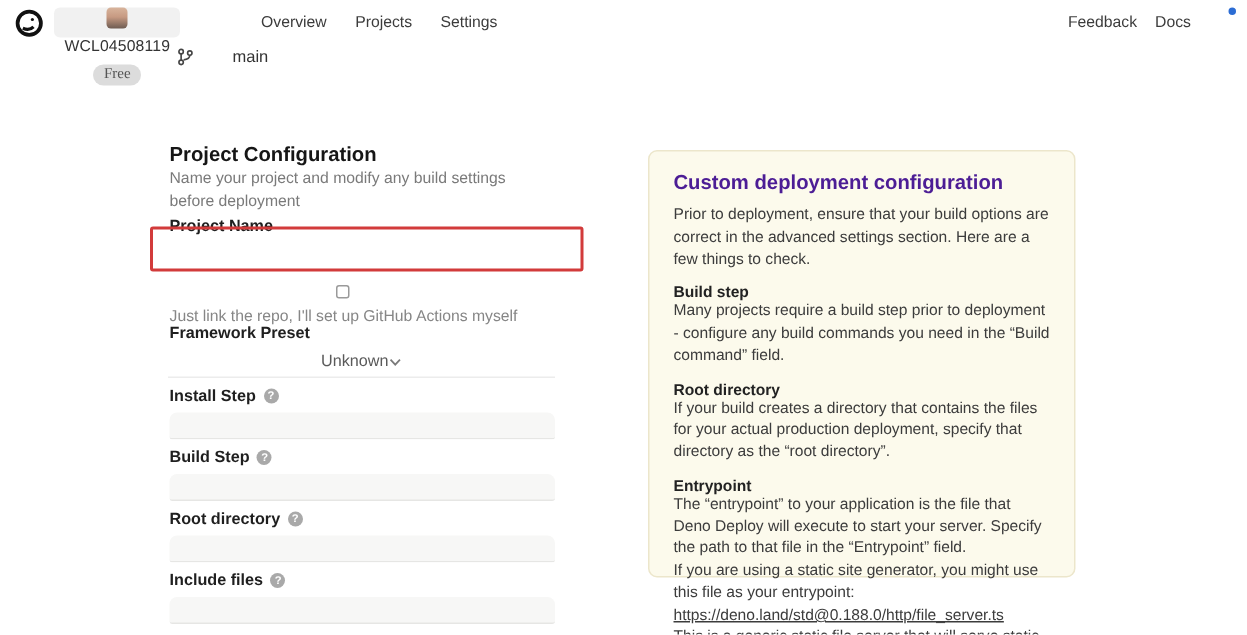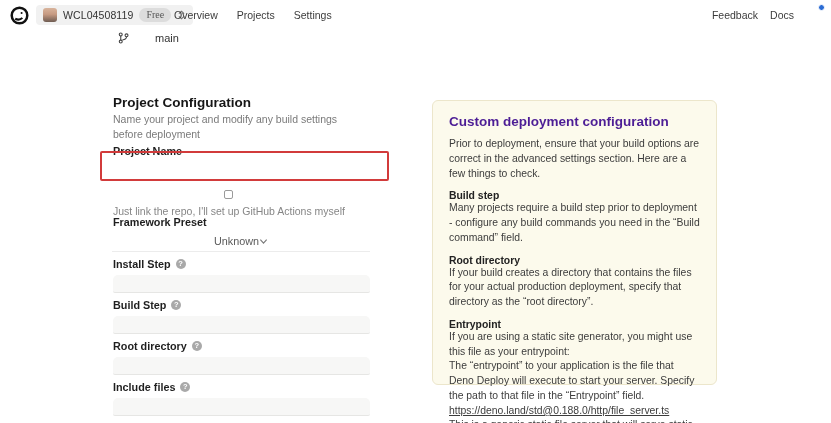--- a/index.html
+++ b/index.html
@@ -4,21 +4,21 @@
 <style>
   * { margin:0; padding:0; box-sizing:border-box; }
   html,body { width:831px; height:423px; background:#ffffff; overflow:hidden;
     font-family:"Liberation Sans", sans-serif; -webkit-font-smoothing:antialiased; }
   .page { position:relative; width:831px; height:423px; background:#fff; }
 
   
   .header { position:absolute; left:0; top:0; width:831px; height:30px; background:#fff; }
   .logo { position:absolute; left:10px; top:6px; width:19px; height:19px; }
   .account-pill { position:absolute; left:36px; top:5px; height:20px; display:flex; align-items:center;
-    gap:6px; background:#f1f1f1; border-radius:4px; padding:0 7px; cursor:pointer; }
+    gap:6px; background:#f1f1f1; border-radius:4px; padding:0 7px; cursor:pointer;flex-direction:column; }
   .avatar-sm { width:14px; height:14px; border-radius:3px;
     background:linear-gradient(180deg,#d8b49c 0%, #c79a82 45%, #6e5c52 100%); flex:0 0 auto; }
   .account-name { font-size:10.5px; color:#333; letter-spacing:.1px; }
   .plan-badge { font-size:10px; color:#555; background:#dcdcdc; border-radius:8px; padding:2px 7px 2px; line-height:1;font-family:Liberation Serif, serif; }
   .updown { width:9px; height:12px; color:#777; }
   .nav-left { position:absolute; left:174px; top:0; height:30px; display:flex; align-items:center; gap:19px; }
   .nav-right { position:absolute; right:8px; top:0; height:30px; display:flex; align-items:center; gap:12px; }
   .nav-item { font-size:10.5px; color:#3c3c3c; cursor:pointer; }
   .avatar-wrap { position:relative; width:17px; height:18px; cursor:pointer; }
   .avatar-lg { width:16px; height:18px; border-radius:4px;
@@ -172,19 +172,19 @@
     <h3 class="panel-title">Custom deployment configuration</h3>
     <p class="panel-text">Prior to deployment, ensure that your build options are correct in the advanced settings section. Here are a few things to check.</p>
 
     <div class="panel-heading">Build step</div>
     <p class="panel-text">Many projects require a build step prior to deployment - configure any build commands you need in the “Build command” field.</p>
 
     <div class="panel-heading">Root directory</div>
     <p class="panel-text">If your build creates a directory that contains the files for your actual production deployment, specify that directory as the “root directory”.</p>
 
     <div class="panel-heading">Entrypoint</div>
+    <p class="panel-text">The “entrypoint” to your application is the file that Deno Deploy will execute to start your server. Specify the path to that file in the “Entrypoint” field.</p>
     <p class="panel-text">If you are using a static site generator, you might use this file as your entrypoint:</p>
-    <p class="panel-text">The “entrypoint” to your application is the file that Deno Deploy will execute to start your server. Specify the path to that file in the “Entrypoint” field.</p>
     <a class="panel-link">https://deno.land/std@0.188.0/http/file_server.ts</a>
     <p class="panel-text">This is a generic static file server that will serve static assets from the root directory.</p>
   </aside>
 
 </div>
 
 </body></html>

